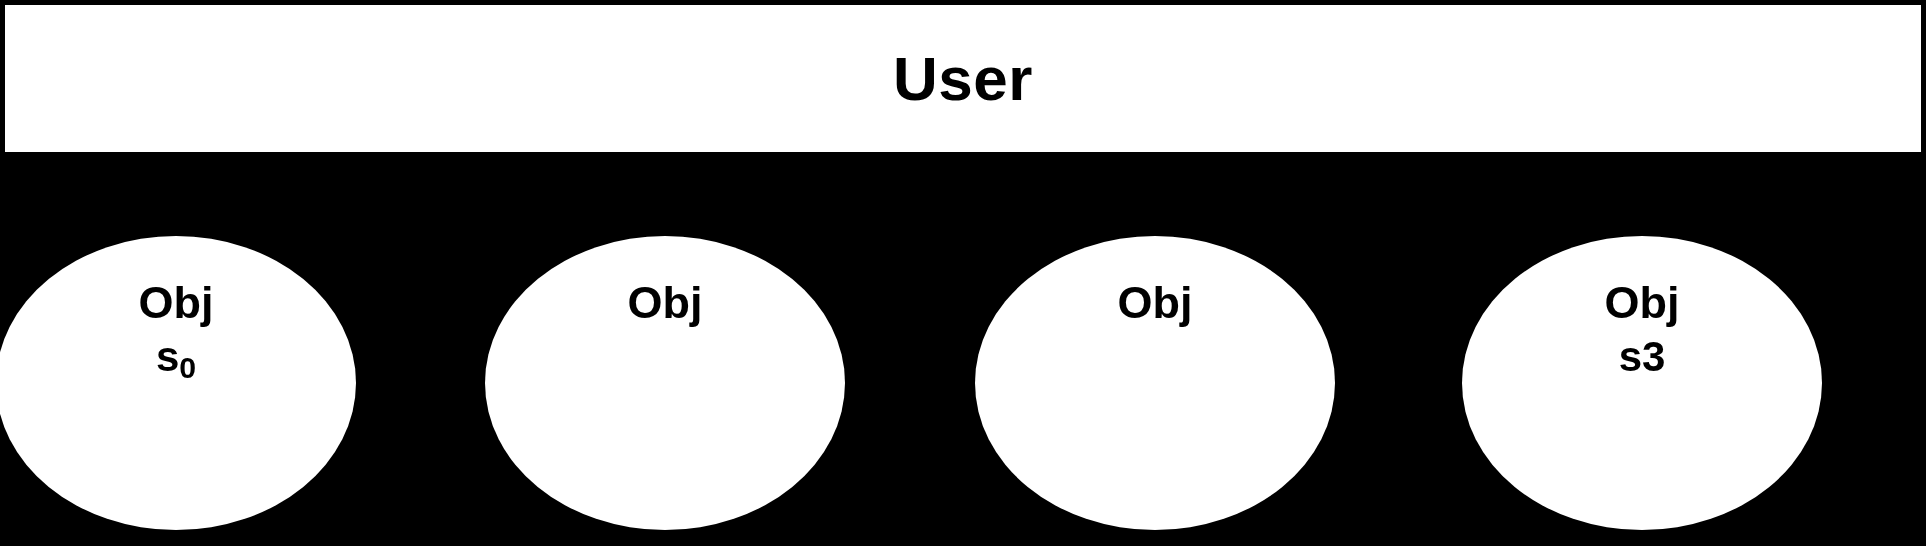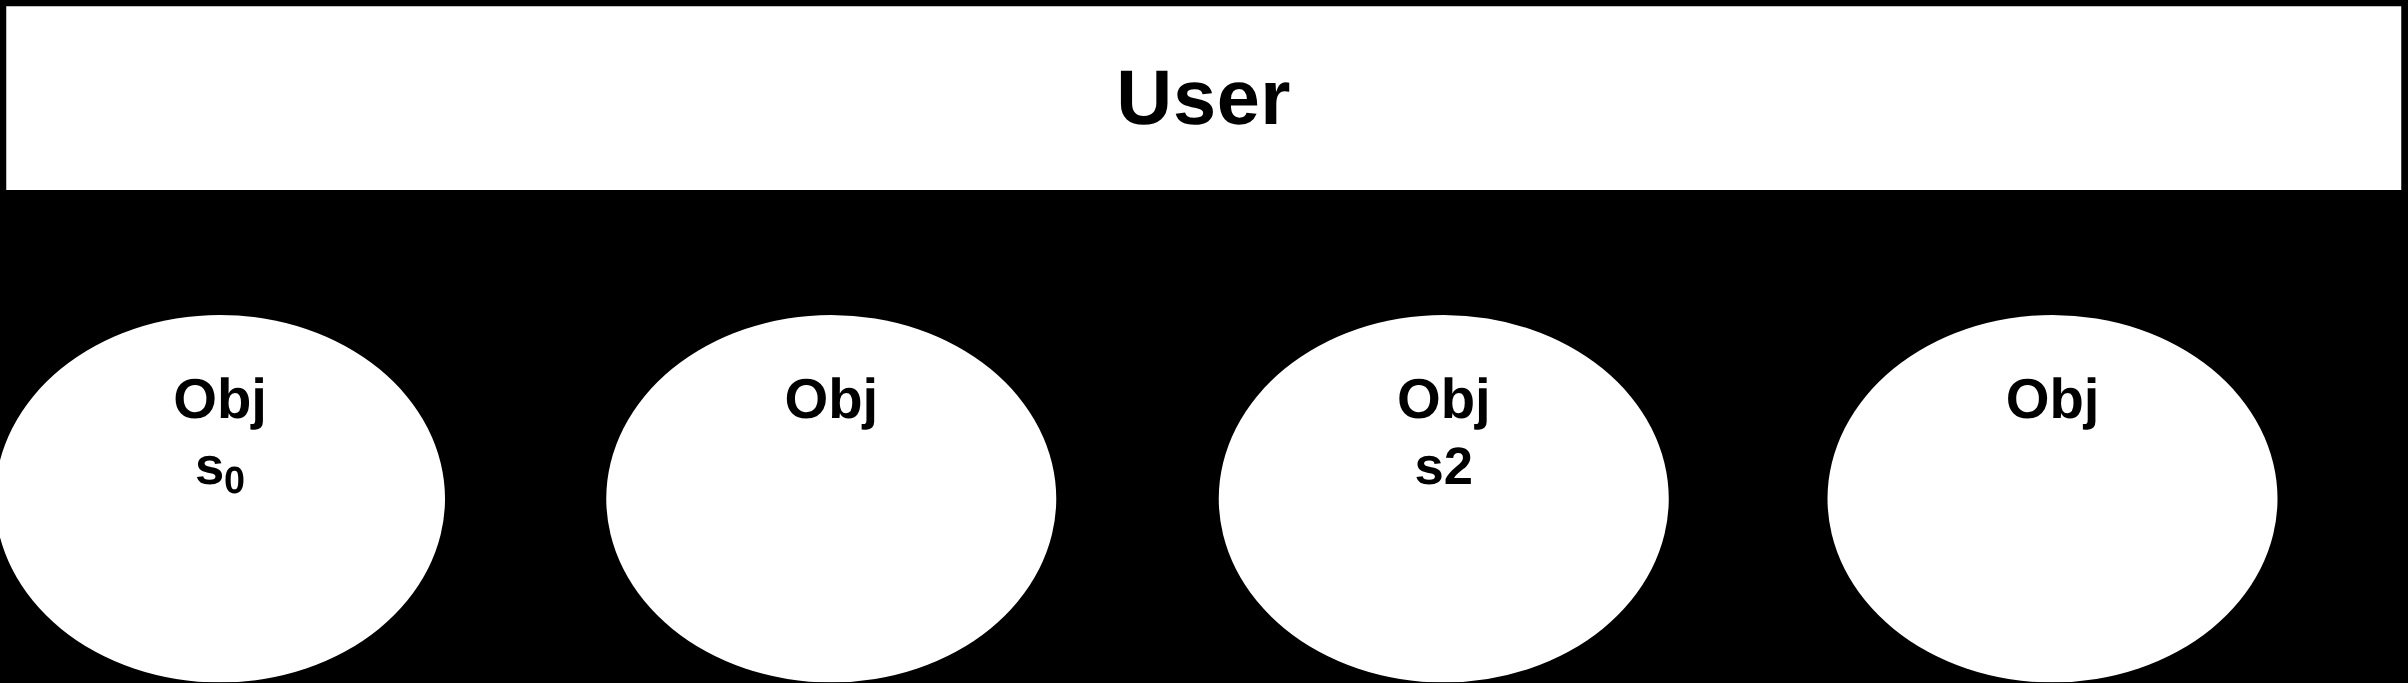--- a/index.html
+++ b/index.html
@@ -43,21 +43,21 @@
     color: #000000;
     font-size: 62px;
     font-weight: bold;
     letter-spacing: 0.5px;
     line-height: 1;
   }
   
   #objects-row {
     position: absolute;
     left: 0;
-    top: 252px;
+    top: 236px;
     width: 1926px;
     height: 294px;
   }
   .object-node {
     position: absolute;
     top: 0;
     width: 360px;
     height: 294px;
   }
   .object-ellipse {
@@ -125,25 +125,25 @@
       <div class="object-ellipse"></div>
       <div class="object-label">
         <span class="line1">Obj</span>
       </div>
     </div>
 
     <div class="object-node" id="obj-2">
       <div class="object-ellipse"></div>
       <div class="object-label">
         <span class="line1">Obj</span>
-        <span class="line2">s2</span>
       </div>
     </div>
 
     <div class="object-node" id="obj-3">
       <div class="object-ellipse"></div>
       <div class="object-label">
         <span class="line1">Obj</span>
+        <span class="line2">s3</span>
       </div>
     </div>
 
   </div>
 </div>
 
 </body></html>

